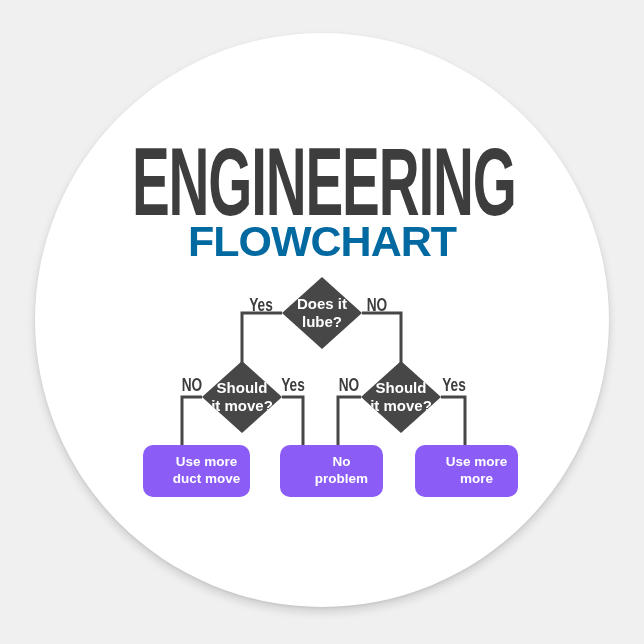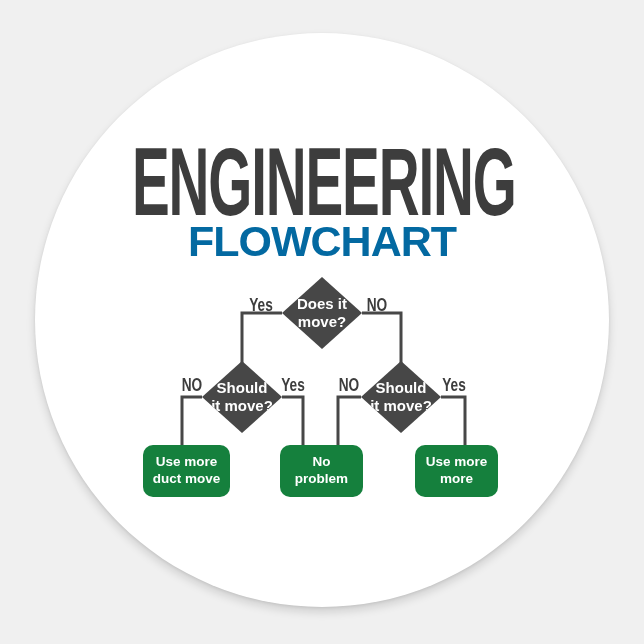--- a/index.html
+++ b/index.html
@@ -78,30 +78,31 @@
     text-align: center;
     color: #ffffff;
     font-size: 15px;
     font-weight: bold;
     line-height: 1.2;
   }
   .diamond .line { display: block; }
   .result-box {
     position: absolute;
     height: 52px;
-    background: #15803d;
+    background: #8b5cf6;
     border-radius: 10px;
     display: flex;
     align-items: center;
     justify-content: center;
     text-align: center;
     color: #ffffff;
     font-size: 13.5px;
     font-weight: bold;
     line-height: 1.25;
+    padding-left: 20px;
   }
   .result-box .line { display: block; }
   .branch-label {
     position: absolute;
     font-size: 19px;
     font-weight: bold;
     line-height: 19px;
     color: #3d3d3d;
     white-space: nowrap;
     transform: translateX(-50%) scaleX(0.72);
@@ -136,21 +137,21 @@
       <polyline points="232,48 271,48 271,100" fill="none" stroke="#474747" stroke-width="3"></polyline>
       <polyline points="72,132 52,132 52,184" fill="none" stroke="#474747" stroke-width="3"></polyline>
       <polyline points="152,132 173,132 173,184" fill="none" stroke="#474747" stroke-width="3"></polyline>
       <polyline points="231,132 208,132 208,184" fill="none" stroke="#474747" stroke-width="3"></polyline>
       <polyline points="311,132 335,132 335,184" fill="none" stroke="#474747" stroke-width="3"></polyline>
     </svg>
 
     <div class="diamond diamond-top">
       <div>
         <span class="line">Does it</span>
-        <span class="line">move?</span>
+        <span class="line">lube?</span>
       </div>
     </div>
 
     <div class="diamond diamond-left">
       <div>
         <span class="line">Should</span>
         <span class="line">it move?</span>
       </div>
     </div>
 

